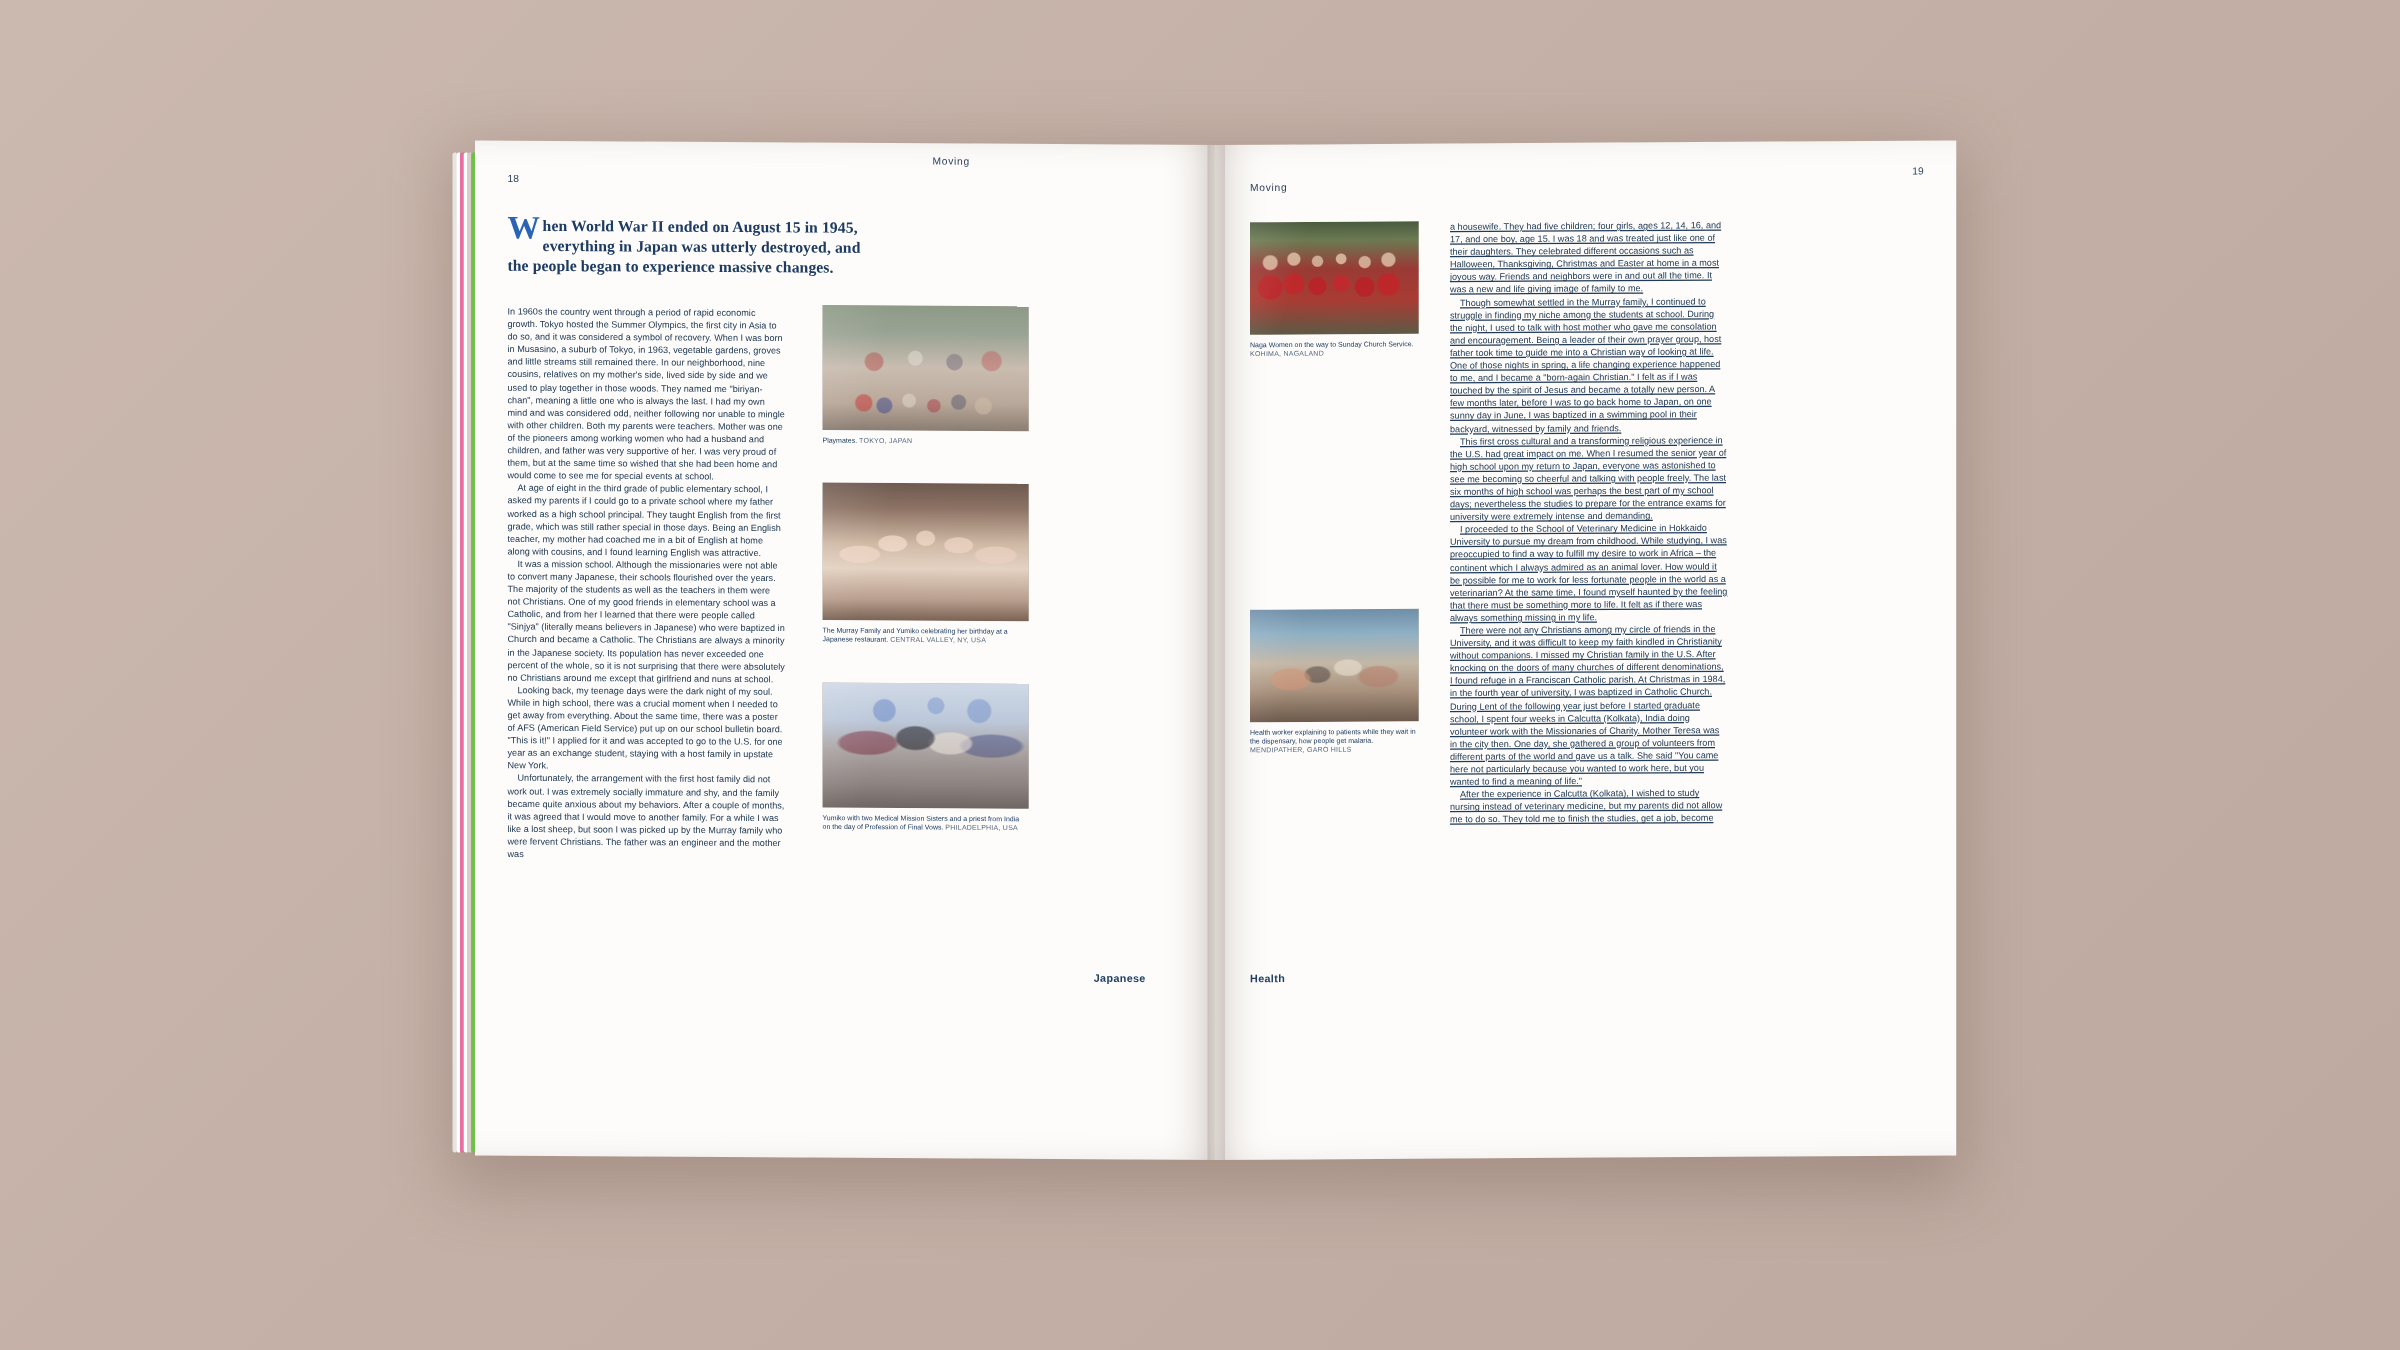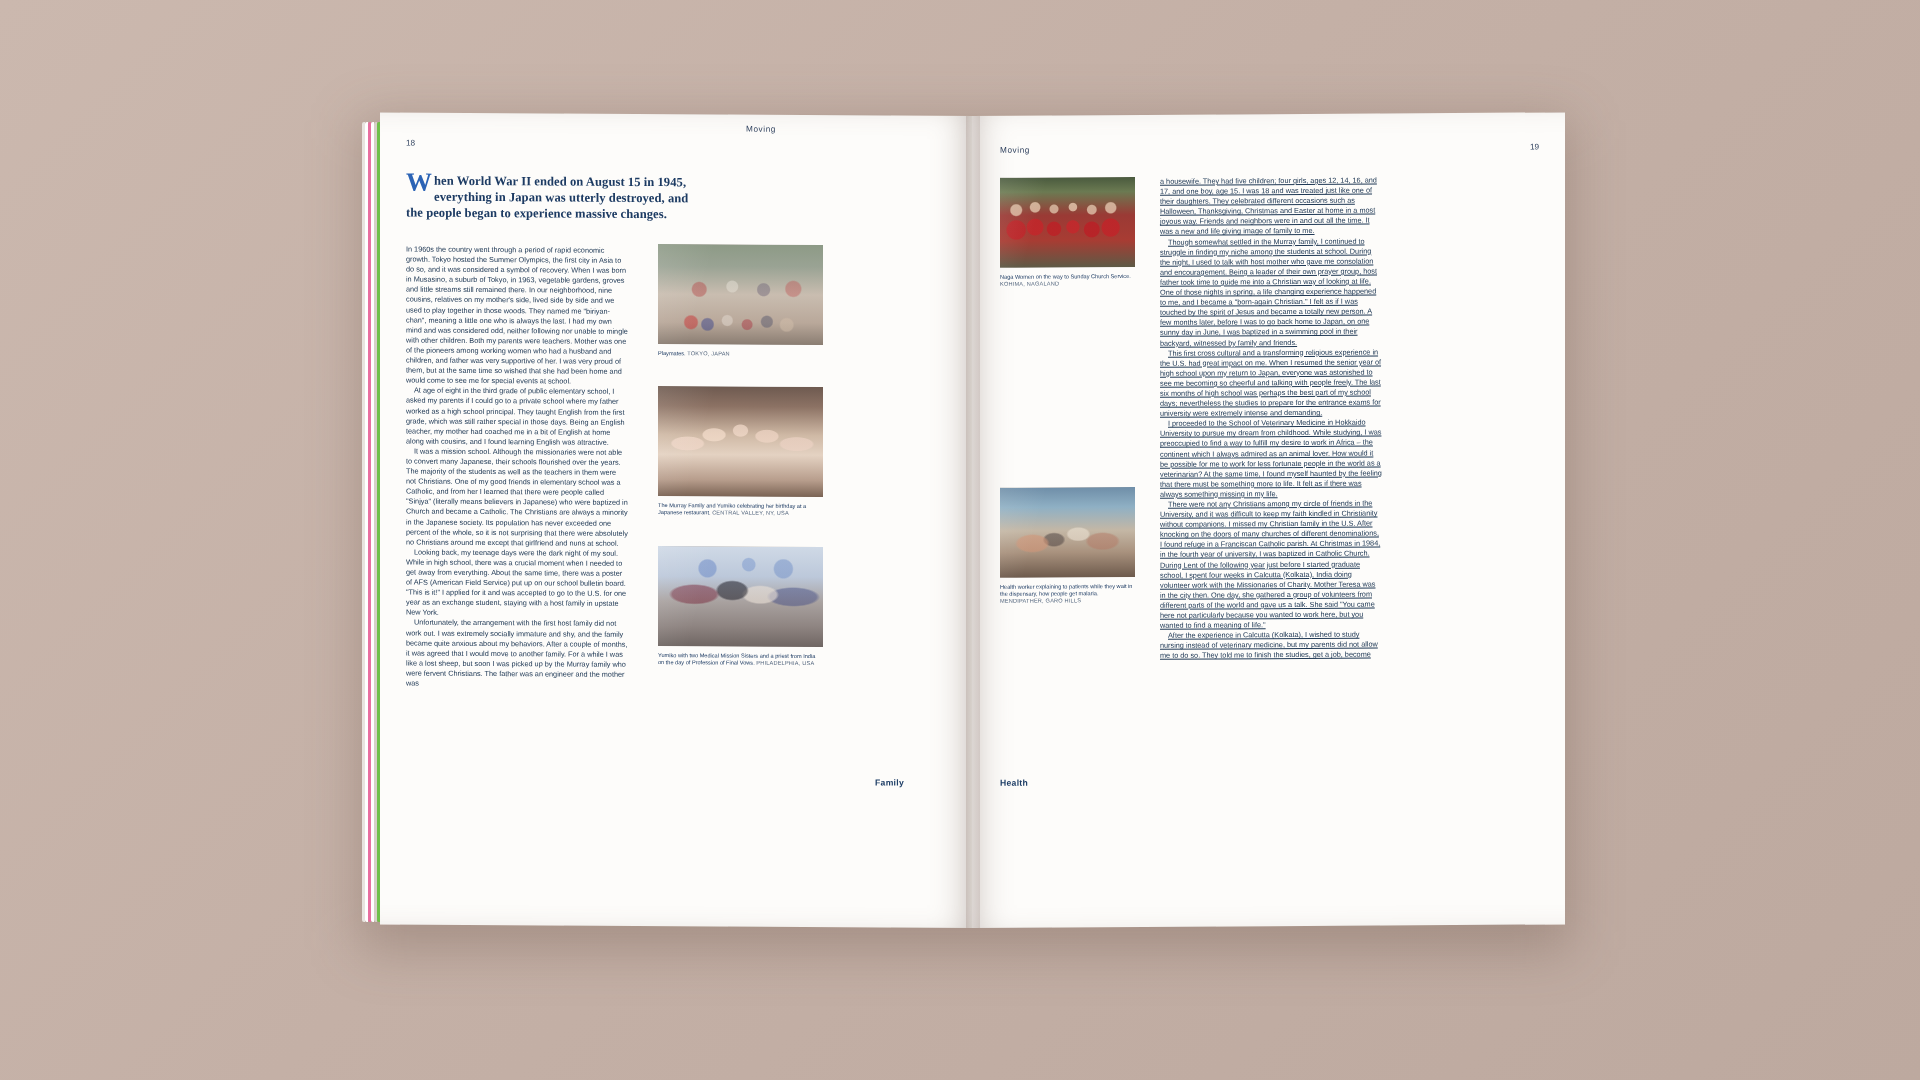--- a/index.html
+++ b/index.html
@@ -294,27 +294,27 @@
 
       <div class="photo" id="ph3" style="left:278px; top:432px; width:165px; height:100px;">
         <div class="ph-inner"></div>
         <div class="overlay-sheen"></div>
       </div>
       <div class="caption" style="left:278px; top:538px; width:165px;">
         <span>Yumiko with two Medical Mission Sisters and a priest from India on the day of Profession of Final Vows.</span>
         <span class="loc">PHILADELPHIA, USA</span>
       </div>
 
-      <div class="runfoot" style="left:495px; top:662px;">Family</div>
+      <div class="runfoot" style="left:495px; top:662px;">Japanese</div>
     </div>
 
     <div class="page right">
 
       <div class="runhead" style="left:28px; top:30px;">Moving</div>
-      <div class="folio" style="right:26px; top:30px;">19</div>
+      <div class="folio" style="right:26px; top:20px;">19</div>
 
       <div class="photo" id="ph4" style="left:28px; top:62px; width:135px; height:90px;">
         <div class="ph-inner"></div>
         <div class="overlay-sheen"></div>
       </div>
       <div class="caption" style="left:28px; top:158px; width:140px;">
         <span>Naga Women on the way to Sunday Church Service.</span>
         <span class="loc">KOHIMA, NAGALAND</span>
       </div>
 

